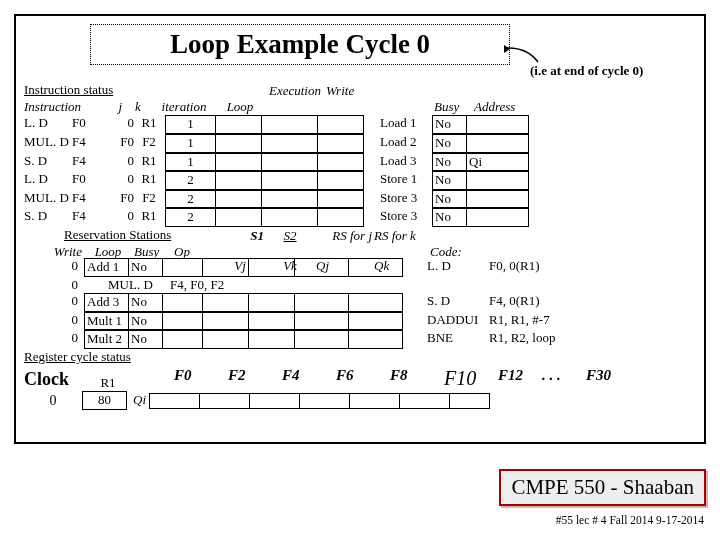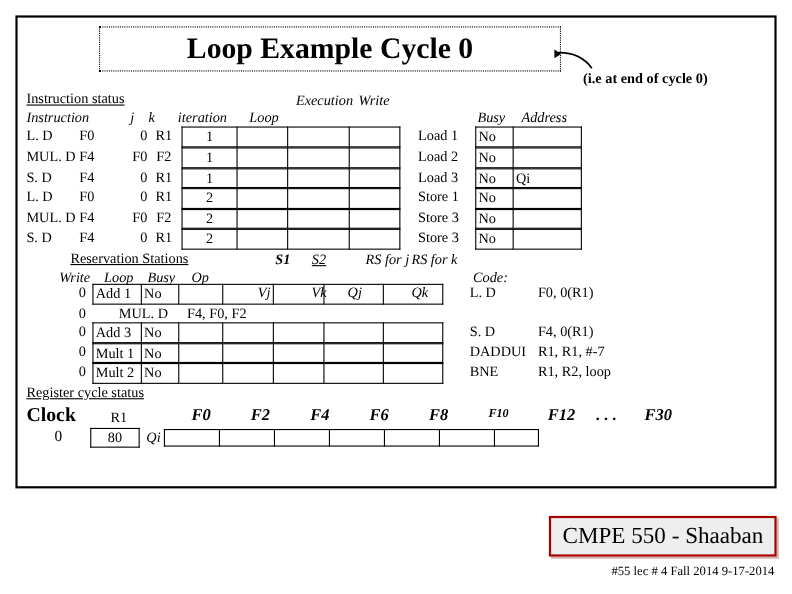--- a/index.html
+++ b/index.html
@@ -388,21 +388,21 @@
   <div class="row" style="align-items:flex-end">
     <div style="width:58px;font-size:18px;font-weight:bold">Clock</div>
     <div style="width:52px;font-size:13px;text-align:center">R1</div>
     <div style="width:40px"></div>
     <div id="freg-heads" class="row">
         <div class="hcell" style="width: 54px; font-style: italic; font-size: 15px; font-weight: bold;">F0</div>
         <div class="hcell" style="width: 54px; font-style: italic; font-size: 15px; font-weight: bold;">F2</div>
         <div class="hcell" style="width: 54px; font-style: italic; font-size: 15px; font-weight: bold;">F4</div>
         <div class="hcell" style="width: 54px; font-style: italic; font-size: 15px; font-weight: bold;">F6</div>
         <div class="hcell" style="width: 54px; font-style: italic; font-size: 15px; font-weight: bold;">F8</div>
-        <div class="hcell" style="width: 54px; font-style: italic; font-size: 11px; font-weight: bold;">F10</div>
+        <div class="hcell" style="width: 54px; font-style: italic; font-size: 20px; font-weight: normal;">F10</div>
         <div class="hcell" style="width: 44px; font-style: italic; font-size: 15px; font-weight: bold;">F12</div>
         <div class="hcell" style="width: 44px; font-style: italic; font-size: 15px; font-weight: bold;">. . .</div>
         <div class="hcell" style="width: 44px; font-style: italic; font-size: 15px; font-weight: bold;">F30</div>
       </div>
   </div>
   <div class="row" style="align-items:center">
     <div style="width:58px;text-align:center;font-size:14px">0</div>
     <table class="grid">
         <tbody>
           <tr>

